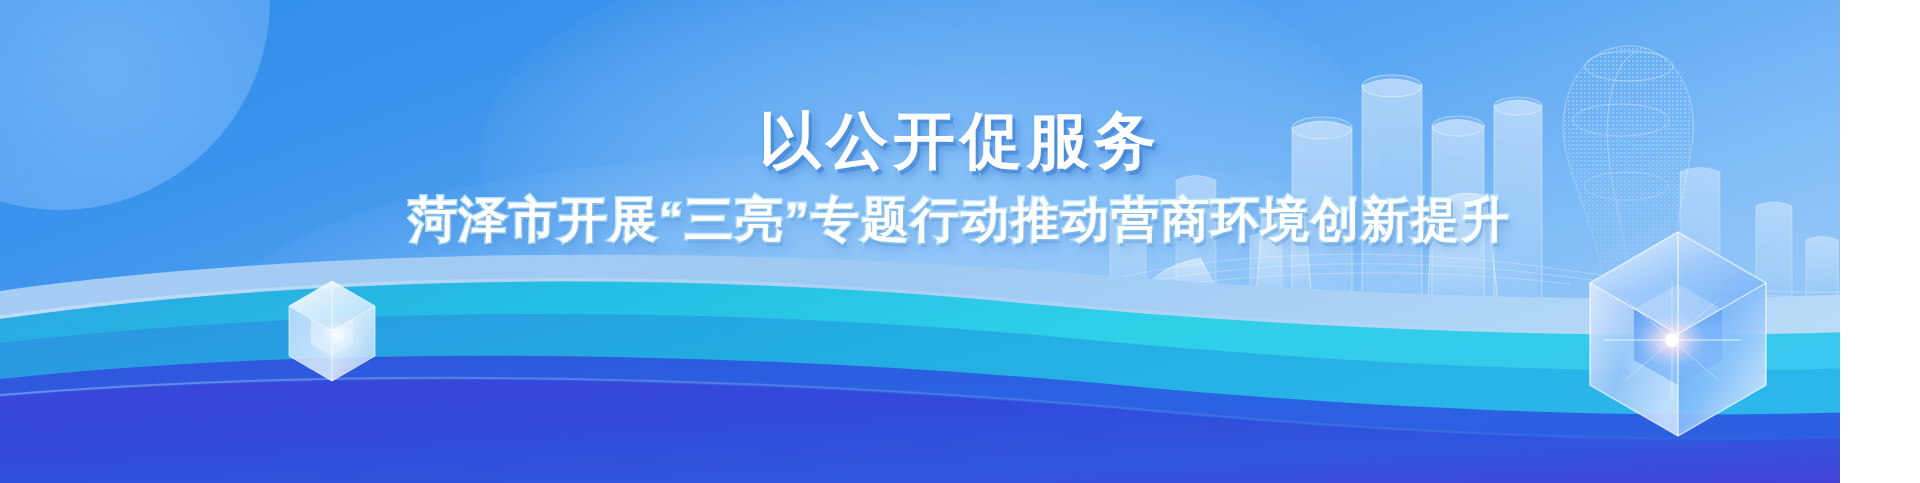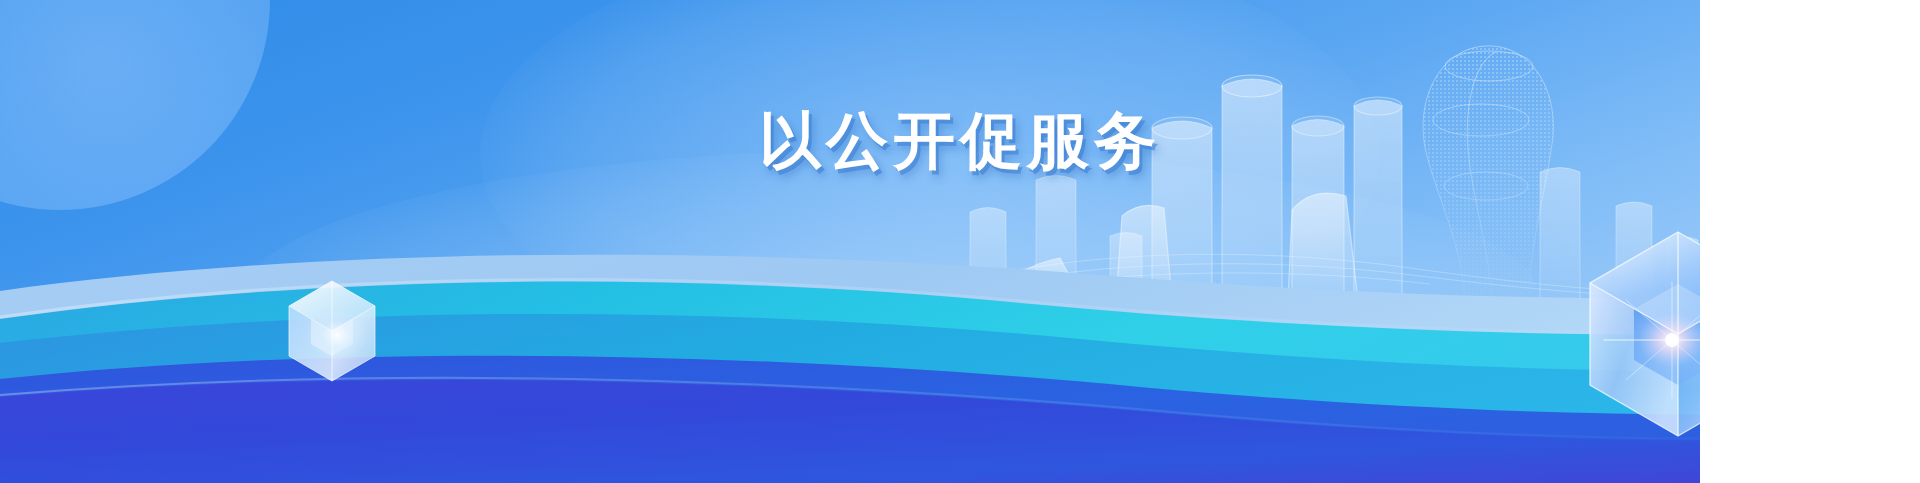--- a/index.html
+++ b/index.html
@@ -6,21 +6,21 @@
     margin: 0;
     padding: 0;
     background: #ffffff;
   }
   body {
     font-family: "Liberation Sans", "DejaVu Sans", sans-serif;
   }
 
   .banner {
     position: relative;
-    width: 1700px;
+    width: 1840px;
     height: 483px;
     overflow: hidden;
     background: linear-gradient(160deg, #2f8ce8 0%, #3b93ec 22%, #5aa6f2 48%, #7fbcf7 68%, #93c6f8 80%, #8dc2f7 100%);
   }
 
   
   .glow {
     position: absolute;
     border-radius: 50%;
     pointer-events: none;
@@ -370,15 +370,16 @@
         <g stroke="#ffffff" stroke-opacity="0.70" stroke-width="1.4" fill="none">
           <polygon points="0,-102 88,-51 88,51 0,102 -88,51 -88,-51"></polygon>
           <path d="M0,-102 L0,0 M-88,-51 L0,0 M88,-51 L0,0 M0,0 L0,102"></path>
         </g>
       </g>
     </svg>
   </div>
 
   <div class="text-block">
     <div class="title-main">以公开促服务</div>
+    <div class="title-sub">菏泽市开展“三亮”专题行动推动营商环境创新提升</div>
   </div>
 
 </div>
 
 </body></html>

